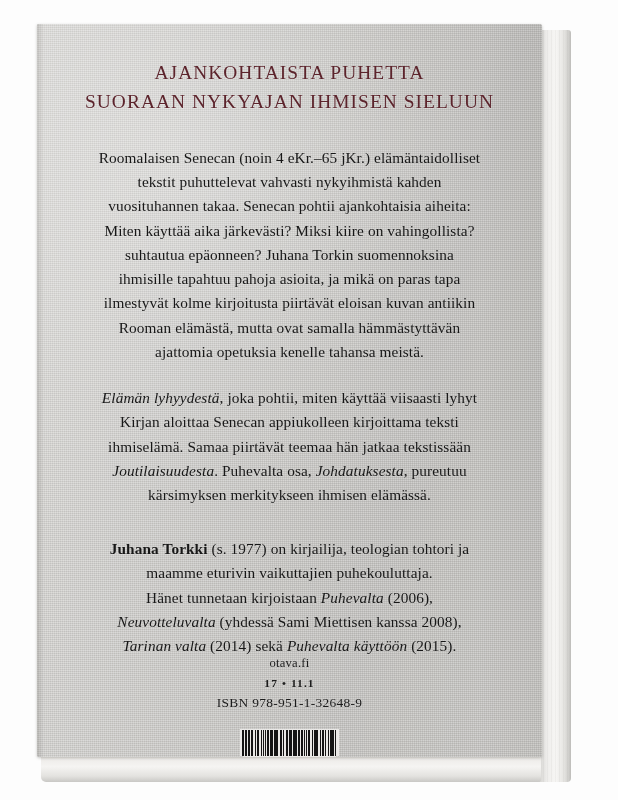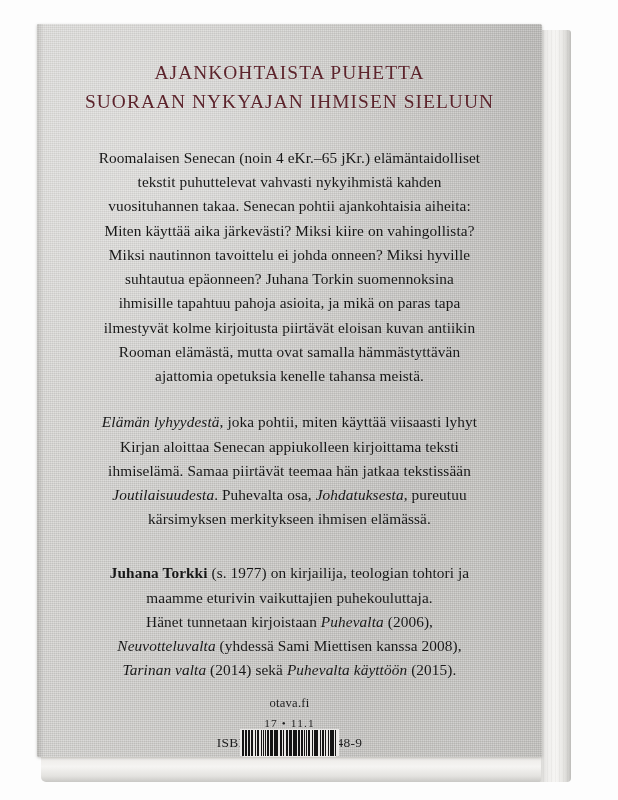--- a/index.html
+++ b/index.html
@@ -146,31 +146,31 @@
   .para i { font-style: italic; }
   .para b { font-weight: 700; }
 
   #author-para { margin-top: 30px; }
 
   
   #imprint {
     position: absolute;
     left: 0;
     right: 0;
-    top: 672px;
+    top: 632px;
     text-align: center;
     color: #1c1c1c;
     z-index: 3;
   }
   #imprint .imp-line {
     display: block;
     text-shadow: 0 1px 0 rgba(255,255,255,0.14);
   }
   #publisher-site { font-size: 12.6px; letter-spacing: .25px; }
-  #print-code { font-size: 11.4px; letter-spacing: 1.1px; margin-top: 6px; }
+  #print-code { font-size: 11.4px; letter-spacing: 1.1px; margin-top: 6px; font-weight: bold; }
   #isbn-text  { font-size: 13.4px; letter-spacing: .3px; margin-top: 6px; }
 
   
   #barcode-area {
     position: absolute;
     left: 0; right: 0;
     top: 705px;
     display: flex;
     flex-direction: column;
     align-items: center;
@@ -219,21 +219,20 @@
         <span class="hl-line line2">SUORAAN NYKYAJAN IHMISEN SIELUUN</span>
       </h1>
 
       <div class="body-block">
 
         <p class="para" id="para-1">
           <span class="ln">Roomalaisen Senecan (noin 4 eKr.–65 jKr.) elämäntaidolliset</span>
           <span class="ln">tekstit puhuttelevat vahvasti nykyihmistä kahden</span>
           <span class="ln">vuosituhannen takaa. Senecan pohtii ajankohtaisia aiheita:</span>
           <span class="ln">Miten käyttää aika järkevästi? Miksi kiire on vahingollista?</span>
-          <span class="ln">Miksi nautinnon tavoittelu ei johda onneen? Miksi hyville</span>
           <span class="ln">suhtautua epäonneen? Juhana Torkin suomennoksina</span>
           <span class="ln">ihmisille tapahtuu pahoja asioita, ja mikä on paras tapa</span>
           <span class="ln">ilmestyvät kolme kirjoitusta piirtävät eloisan kuvan antiikin</span>
           <span class="ln">Rooman elämästä, mutta ovat samalla hämmästyttävän</span>
           <span class="ln">ajattomia opetuksia kenelle tahansa meistä.</span>
         </p>
 
         <p class="para" id="para-2">
           <span class="ln"><i>Elämän lyhyydestä</i><span>, joka pohtii, miten käyttää viisaasti lyhyt</span></span>
           <span class="ln">Kirjan aloittaa Senecan appiukolleen kirjoittama teksti</span>

